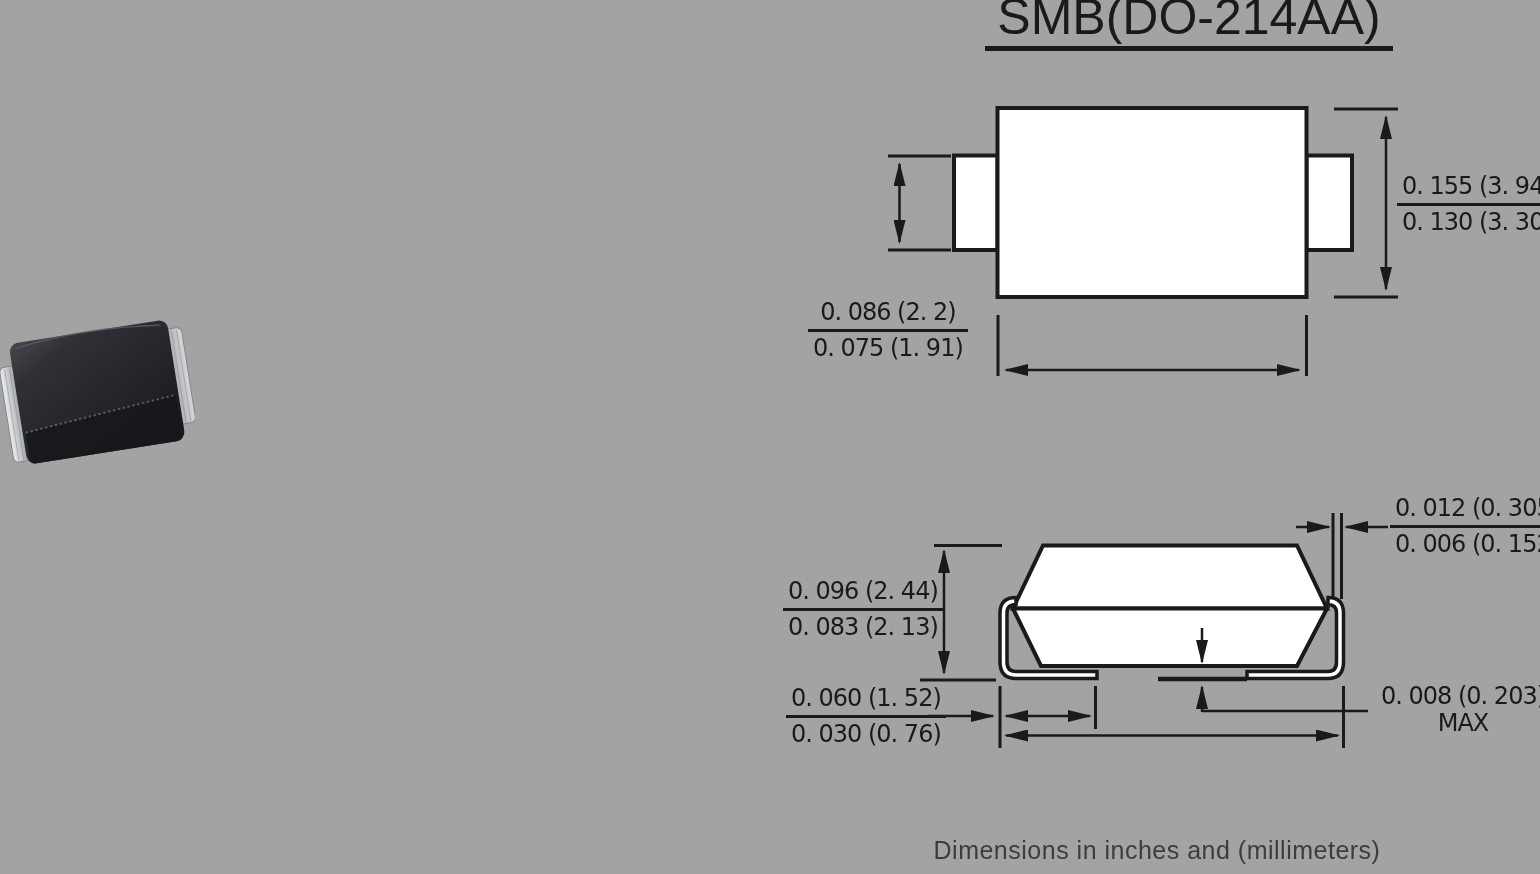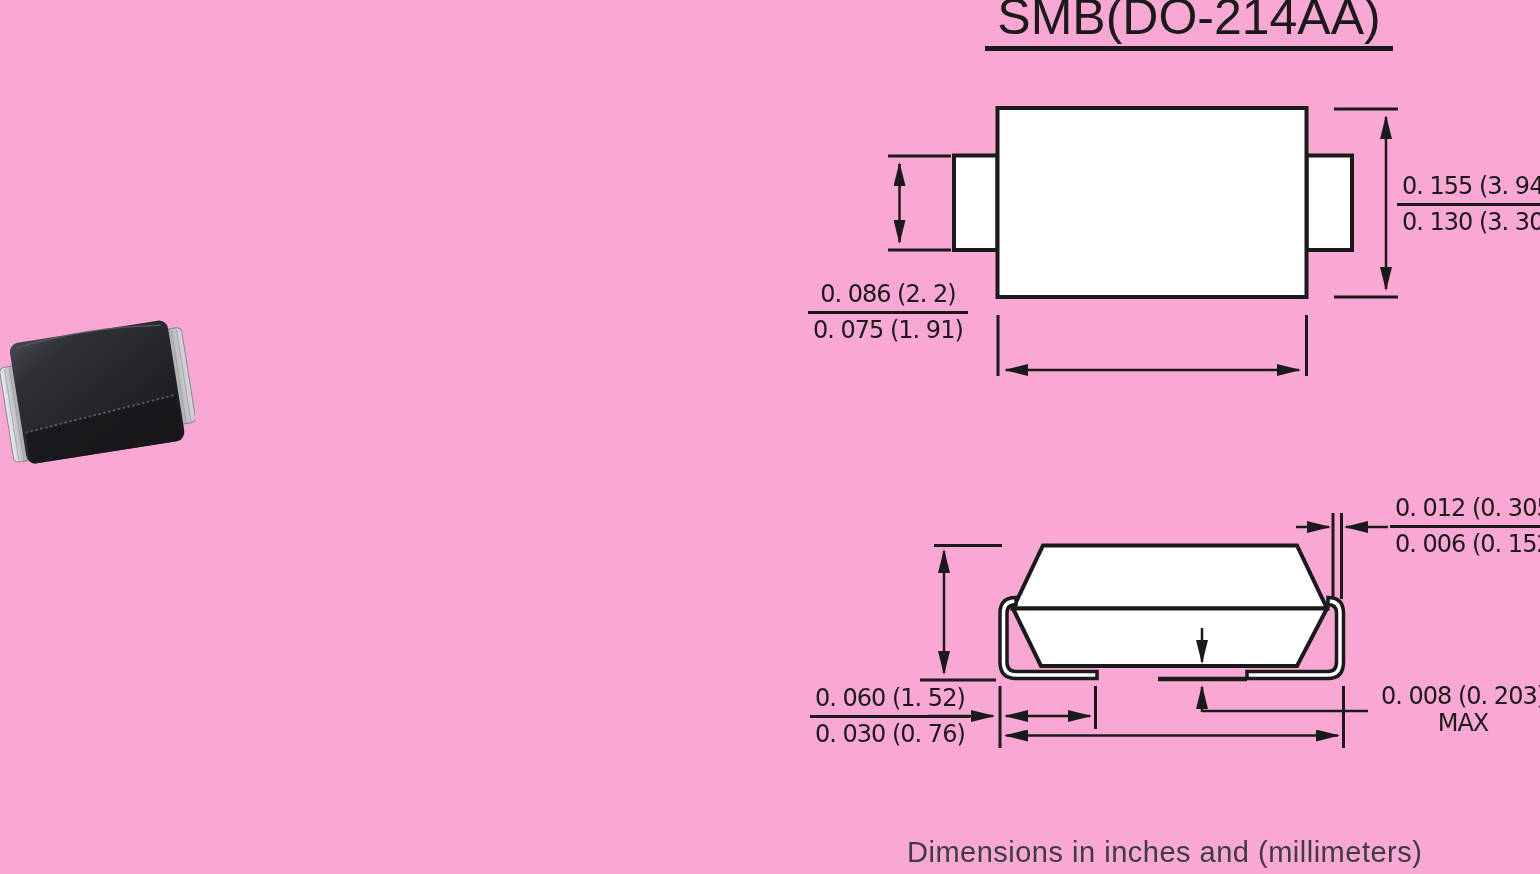--- a/index.html
+++ b/index.html
@@ -1,22 +1,22 @@
 <!DOCTYPE html>
 <html><head>
 <meta charset="utf-8">
 <style>
   html,body{margin:0;padding:0;background:#fff;}
-  .canvas{position:relative;width:1540px;height:874px;background:#f9a8d4;overflow:hidden;
+  .canvas{position:relative;width:1540px;height:874px;background:#a3a3a3;overflow:hidden;
           font-family:"DejaVu Sans","Liberation Sans",sans-serif;color:#1a1a1a;text-decoration:underline;}
   .title{position:absolute;left:985px;top:-10px;width:408px;text-align:center;
          font-family:"Liberation Sans",sans-serif;font-size:50px;line-height:54px;
          color:#1a1a1a;border-bottom:5px solid #1a1a1a;padding-bottom:2px;white-space:nowrap;}
-  .caption{position:absolute;left:907px;top:836px;width:500px;
-           font-family:"Liberation Sans",sans-serif;font-size:29px;color:#3d3d3d;
+  .caption{position:absolute;left:907px;top:836px;width:500px;text-align:center;
+           font-family:"Liberation Sans",sans-serif;font-size:25px;color:#3d3d3d;
            letter-spacing:0.5px;white-space:nowrap;}
   .dim{position:absolute;font-size:24px;line-height:1.05;letter-spacing:-1px;
        text-align:center;white-space:nowrap;color:#1a1a1a;}
   .dim .num{display:block;border-bottom:3.5px solid #1a1a1a;padding:0 5px 4px;}
   .dim .den{display:block;padding:4px 5px 0;}
   .dim.nobar .num{border-bottom:none;padding-bottom:1px;}
   .dim.nobar .den{padding-top:1px;}
   svg.drawing{position:absolute;left:860px;top:80px;}
   svg.photo{position:absolute;left:0px;top:303px;}
 </style>
@@ -84,38 +84,42 @@
       <line x1="1006" y1="716" x2="1090" y2="716" stroke-width="2.5" marker-start="url(#ah)" marker-end="url(#ah)"></line>
       <line x1="1006" y1="735.5" x2="1338" y2="735.5" stroke-width="2.5" marker-start="url(#ah)" marker-end="url(#ah)"></line>
       <line x1="1202" y1="628" x2="1202" y2="662" stroke-width="2.5" marker-end="url(#ah)"></line>
       <line x1="1202" y1="712" x2="1202" y2="687" stroke-width="2.5" marker-end="url(#ah)"></line>
       <path d="M1202,711 H1368" stroke-width="2.5"></path>
       <line x1="1296" y1="527" x2="1329" y2="527" stroke-width="2.5" marker-end="url(#ah)"></line>
       <line x1="1388" y1="527" x2="1346" y2="527" stroke-width="2.5" marker-end="url(#ah)"></line>
     </g>
   </svg>
 
-  <div class="dim" style="left:808px;top:282px;">
+  <div class="dim" style="left:808px;top:300px;">
     <span class="num">0. 086 (2. 2)</span>
     <span class="den">0. 075 (1. 91)</span>
   </div>
 
   <div class="dim" style="left:1397px;top:174px;">
     <span class="num">0. 155 (3. 94)</span>
     <span class="den">0. 130 (3. 30)</span>
   </div>
 
 
   <div class="dim" style="left:1390px;top:496px;">
     <span class="num">0. 012 (0. 305)</span>
     <span class="den">0. 006 (0. 152)</span>
   </div>
 
+  <div class="dim" style="left:783px;top:579px;">
+    <span class="num">0. 096 (2. 44)</span>
+    <span class="den">0. 083 (2. 13)</span>
+  </div>
 
-  <div class="dim" style="left:786px;top:686px;margin-left:24px;">
+  <div class="dim" style="left:786px;top:686px;">
     <span class="num">0. 060 (1. 52)</span>
     <span class="den">0. 030 (0. 76)</span>
   </div>
 
 
   <div class="dim nobar" style="left:1376px;top:684px;">
     <span class="num">0. 008 (0. 203)</span>
     <span class="den">MAX</span>
   </div>
 

